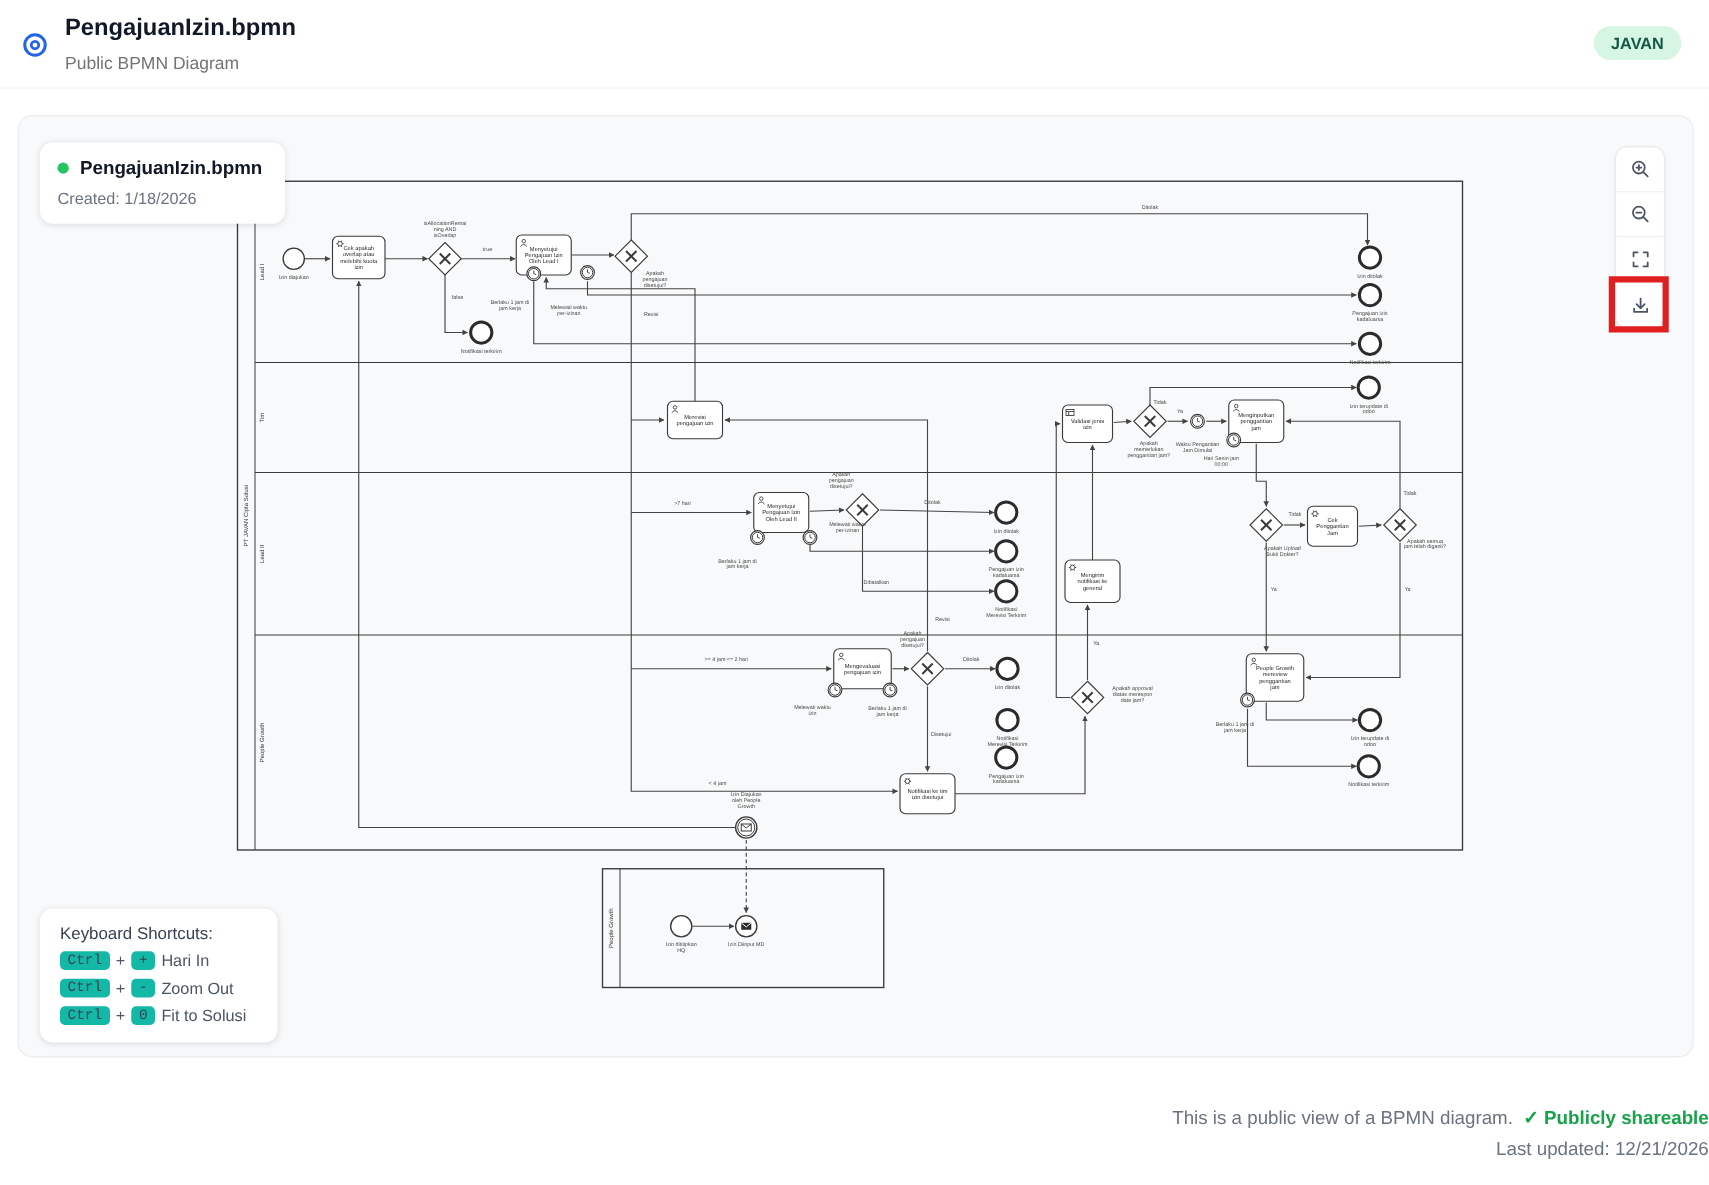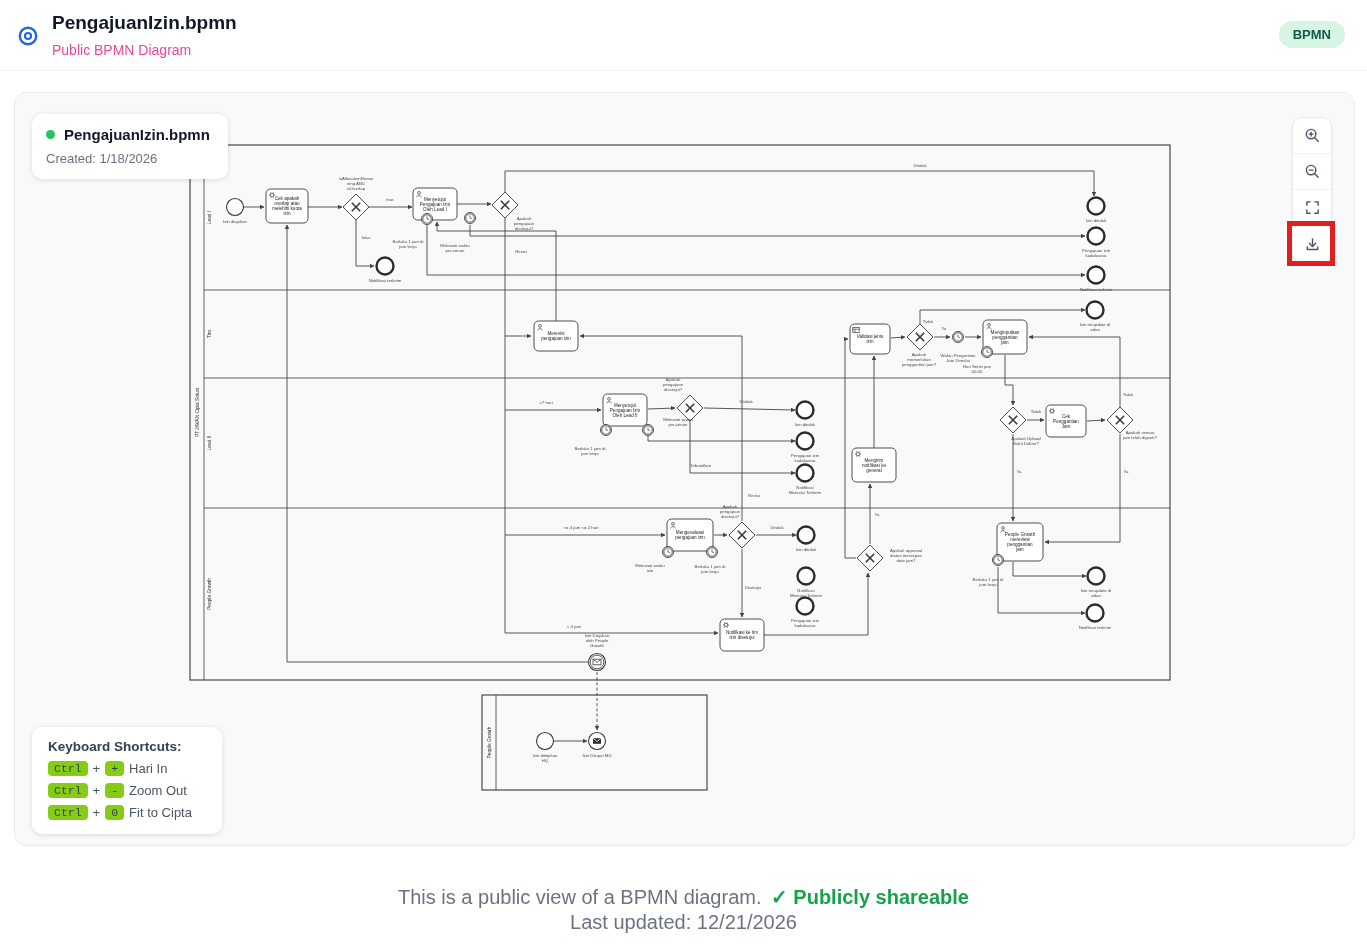--- a/index.html
+++ b/index.html
@@ -2,21 +2,21 @@
 <html><head>
 <meta charset="utf-8">
 <style>
   html,body{margin:0;padding:0}
   body{width:1367px;height:948px;position:relative;background:#fff;
        font-family:"Liberation Sans",sans-serif;overflow:hidden}
   .header{position:absolute;top:0;left:0;width:100%;height:71px;background:#fff;
           border-bottom:1px solid #f1f3f5;box-sizing:border-box;z-index:3}
   .eye{position:absolute;left:16px;top:24px;width:24px;height:24px}
   .title{position:absolute;left:52px;top:12px;font-size:19px;font-weight:bold;color:#111827}
-  .subtitle{position:absolute;left:52px;top:42px;font-size:14px;color:#ec4899}
+  .subtitle{position:absolute;left:52px;top:42px;font-size:14px;color:#737373}
   .badge{position:absolute;right:22px;top:21px;background:#d6f5e3;color:#14584a;
          font-size:13px;font-weight:600;padding:6px 14px;border-radius:999px;z-index:4}
   .canvas{position:absolute;left:14px;top:92px;width:1339px;height:752px;background:#f8f9fa;
           border:1px solid #ececf0;border-radius:12px;z-index:1}
   #bpmn-svg{position:absolute;left:0;top:0;z-index:2;pointer-events:none}
   .info-card{position:absolute;left:32px;top:114px;z-index:3;background:#fff;border-radius:10px;
              box-shadow:0 1px 5px rgba(16,24,40,.13);padding:12px 18px 13px 14px}
   .info-title{display:flex;align-items:center;gap:9px;font-size:15px;font-weight:600;
               color:#111827;white-space:nowrap}
   .dot{width:9px;height:9px;border-radius:50%;background:#22c55e;flex:0 0 auto}
@@ -24,26 +24,26 @@
   .zoom-controls{position:absolute;left:1292px;top:117px;width:38px;background:#fff;
                  border:1px solid #e8eaee;border-radius:10px;box-shadow:0 1px 3px rgba(16,24,40,.08);
                  z-index:3;overflow:hidden}
   .zbtn{width:100%;height:36px;display:flex;align-items:center;justify-content:center;
         border:none;border-bottom:1px solid #eef0f3;background:#fff;cursor:pointer;padding:0}
   .zbtn:last-child{border-bottom:none}
   .red-box{position:absolute;left:1287px;top:221px;width:48px;height:45px;border:5px solid #e02020;
            z-index:4;box-sizing:border-box}
   .kb-card{position:absolute;left:32px;top:727px;z-index:3;background:#fff;border-radius:10px;
            box-shadow:0 1px 5px rgba(16,24,40,.13);padding:12px 16px 14px;min-width:158px}
-  .kb-title{font-size:13.5px;font-weight:bold;color:#374151}
+  .kb-title{font-size:13.5px;font-weight:normal;color:#374151}
   .kb-row{font-size:13px;color:#4b5563;margin-top:7px;display:flex;align-items:center;gap:5px;
           white-space:nowrap}
-  kbd{background:#84cc16;border-radius:4px;padding:1px 6px;font-family:"Liberation Mono",monospace;
+  kbd{background:#14b8a6;border-radius:4px;padding:1px 6px;font-family:"Liberation Mono",monospace;
       font-size:11.5px;color:#374151}
-  .footer-line{position:absolute;left:0;width:100%;text-align:center;z-index:1;color:#6b7280;font-size:20px}
+  .footer-line{position:absolute;left:0;width:100%;text-align:right;z-index:1;color:#6b7280;font-size:15px}
   .f1{top:885px}
   .f1 .share{color:#16a34a;font-weight:600;margin-left:4px}
   .f2{top:911px}
 </style>
 </head>
 <body>
 
 <div class="canvas"></div>
 
 <svg id="bpmn-svg" width="1367" height="948" viewBox="0 0 1367 948">
@@ -561,21 +561,21 @@
   </svg>
 
 <div class="header">
   <svg class="eye" viewBox="0 0 24 24">
     <circle cx="12" cy="12" r="8.2" fill="none" stroke="#2563eb" stroke-width="2.4"></circle>
     <circle cx="12" cy="12" r="3" fill="none" stroke="#2563eb" stroke-width="2.2"></circle>
   </svg>
   <div class="title">PengajuanIzin.bpmn</div>
   <div class="subtitle">Public BPMN Diagram</div>
 </div>
-<div class="badge">BPMN</div>
+<div class="badge">JAVAN</div>
 
 <div class="info-card">
   <div class="info-title">
     <span class="dot"></span>
     <span>PengajuanIzin.bpmn</span>
   </div>
   <div class="info-created">Created: 1/18/2026</div>
 </div>
 
 <div class="zoom-controls">
@@ -624,21 +624,21 @@
       <div class="kb-row">
         <kbd>Ctrl</kbd>
         <span>+</span>
         <kbd>-</kbd>
         <span>Zoom Out</span>
       </div>
       <div class="kb-row">
         <kbd>Ctrl</kbd>
         <span>+</span>
         <kbd>0</kbd>
-        <span>Fit to Cipta</span>
+        <span>Fit to Solusi</span>
       </div>
     </div>
 </div>
 
 <div class="footer-line f1">
   <span>This is a public view of a BPMN diagram.</span>
   <span class="share">✓ Publicly shareable</span>
 </div>
 <div class="footer-line f2">Last updated: 12/21/2026</div>
 

